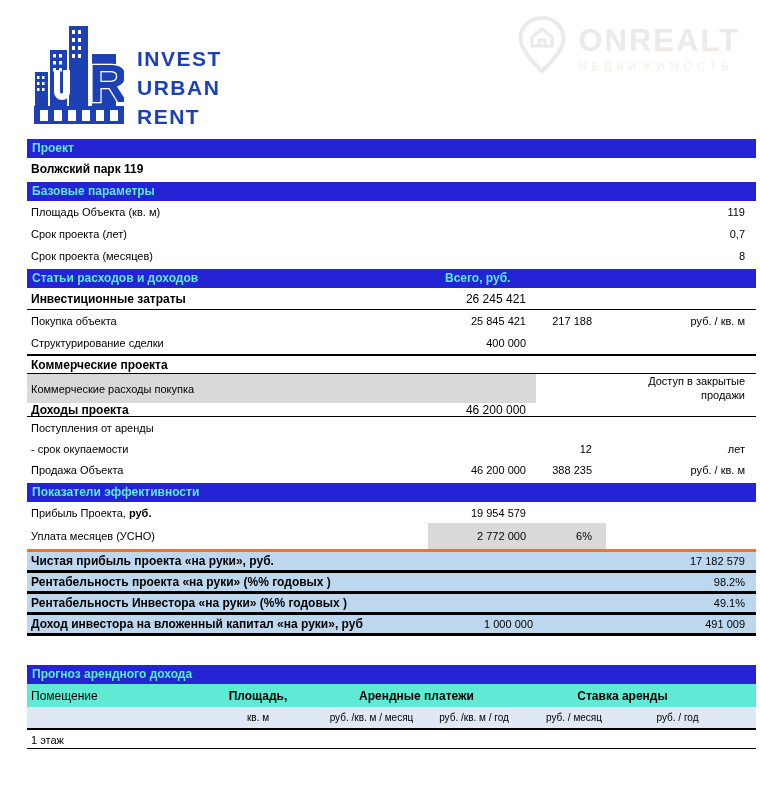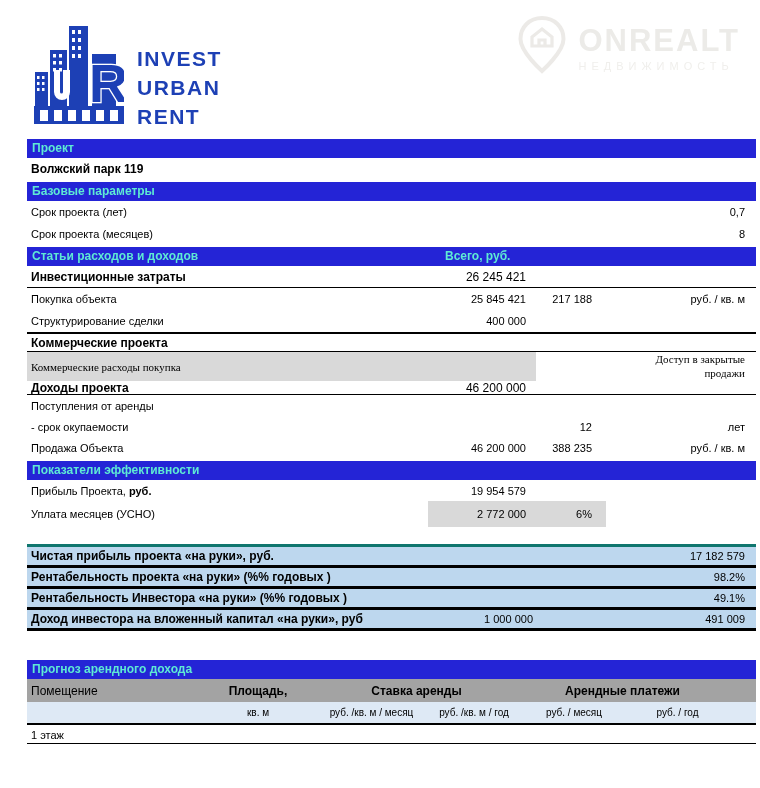--- a/index.html
+++ b/index.html
@@ -37,53 +37,53 @@
   }
   .row .label { padding-left: 4px; white-space: nowrap; }
   .row .v1 { text-align: right; padding-right: 2px; }
   .row .v2 { text-align: right; padding-right: 4px; }
   .row .unit { text-align: right; padding-right: 11px; }
   .row.b { font-size: 12px; font-weight: 700; }
   .row.b .v1 { font-weight: 400; }
   .hr-thin { border-bottom: 1px solid #000; }
   .thick-top { border-top: 2.5px solid #000; }
   
-  .gray-row { height: 29px; align-items: start; font-family: Liberation Serif, serif; }
+  .gray-row { height: 29px; align-items: start; }
   .gray-row .gfill {
     grid-column: 1 / 3; background: #d9d9d9; height: 29px;
     display: flex; align-items: center; padding-left: 4px; margin-right: -8px;
   }
   .gray-row .note {
     grid-column: 3 / 5; font-size: 11px; line-height: 13.5px;
     text-align: right; padding-right: 11px; padding-top: 1px;
   }
   .gray-row .note span { display: inline-block; max-width: 122px; }
   
   .row.tax { grid-template-columns: 1fr 100px 78px 150px; height: 26px; }
   .row.tax .v1, .row.tax .v2 {
     background: #d9d9d9; height: 26px; display: flex;
     align-items: center; justify-content: flex-end;
   }
   .row.tax .v2 { padding-right: 14px; }
   
-  .summary { margin-top: 17px; border-top: 3px solid #0f766e; }
+  .summary { border-top: 3px solid #f97316; }
   .srow {
     display: grid; grid-template-columns: 1fr 100px 221px;
     height: 21px; align-items: center;
     background: #bdd7ee; border-bottom: 3px solid #000;
     font-size: 12px; font-weight: 700;
   }
   .srow .label { padding-left: 4px; }
   .srow .mid, .srow .val { text-align: right; font-weight: 400; font-size: 11px; }
   .srow .mid { padding-right: 2px; }
   .srow .val { padding-right: 11px; }
   
   .f-bar { margin-top: 29px; }
   .fh1 {
-    background: #a3a3a3; display: grid;
+    background: #5eead4; display: grid;
     grid-template-columns: 175px 112px 205px 207px 30px;
     height: 23px; align-items: center; font-size: 12px;
   }
   .fh1 .room { padding-left: 4px; }
   .fh1 .gh { text-align: center; font-weight: 700; }
   .fh2 {
     background: #dee9f5; display: grid;
     grid-template-columns: 175px 112px 115px 90px 110px 97px 30px;
     height: 21px; align-items: center; font-size: 10px;
   }
@@ -165,20 +165,26 @@
   <div class="bar">Проект</div>
   <div class="row">
     <div class="label" style="font-weight:700;font-size:12px">Волжский парк 119</div>
     <div class="v1"></div>
       <div class="v2"></div>
       <div class="unit"></div>
   </div>
 
   <div class="bar">Базовые параметры</div>
   <div class="row">
+    <div class="label">Площадь Объекта (кв. м)</div>
+    <div class="v1"></div>
+      <div class="v2"></div>
+    <div class="unit">119</div>
+  </div>
+  <div class="row">
     <div class="label">Срок проекта (лет)</div>
     <div class="v1"></div>
       <div class="v2"></div>
     <div class="unit">0,7</div>
   </div>
   <div class="row">
     <div class="label">Срок проекта (месяцев)</div>
     <div class="v1"></div>
       <div class="v2"></div>
     <div class="unit">8</div>
@@ -283,22 +289,22 @@
       <div class="label">Доход инвестора на вложенный капитал «на руки», руб</div>
       <div class="mid">1 000 000</div>
       <div class="val">491 009</div>
     </div>
   </div>
 
   <div class="bar f-bar">Прогноз арендного дохода</div>
   <div class="fh1">
     <div class="room">Помещение</div>
     <div class="gh">Площадь,</div>
+    <div class="gh">Арендные платежи</div>
     <div class="gh">Ставка аренды</div>
-    <div class="gh">Арендные платежи</div>
     <div></div>
   </div>
   <div class="fh2">
     <div></div>
     <div class="u">кв. м</div>
     <div class="u">руб. /кв. м / месяц</div>
     <div class="u">руб. /кв. м / год</div>
     <div class="u">руб. / месяц</div>
     <div class="u">руб. / год</div>
     <div></div>

